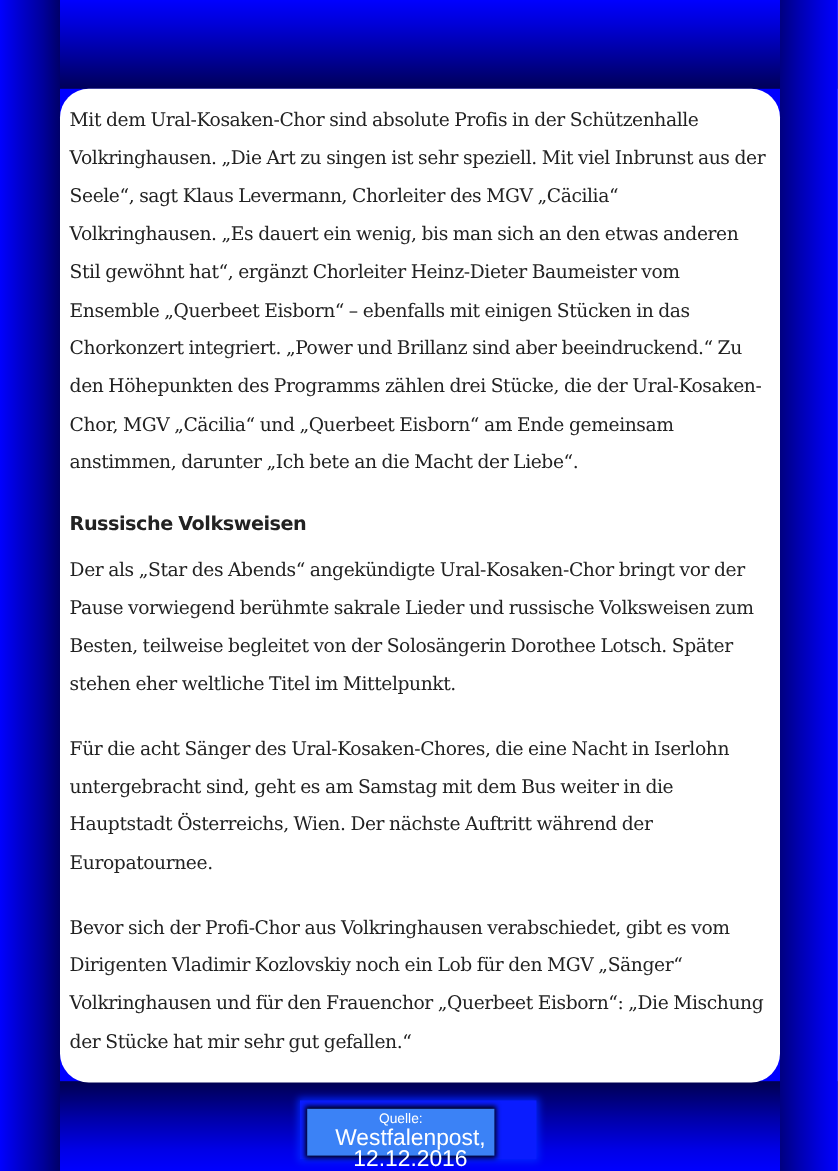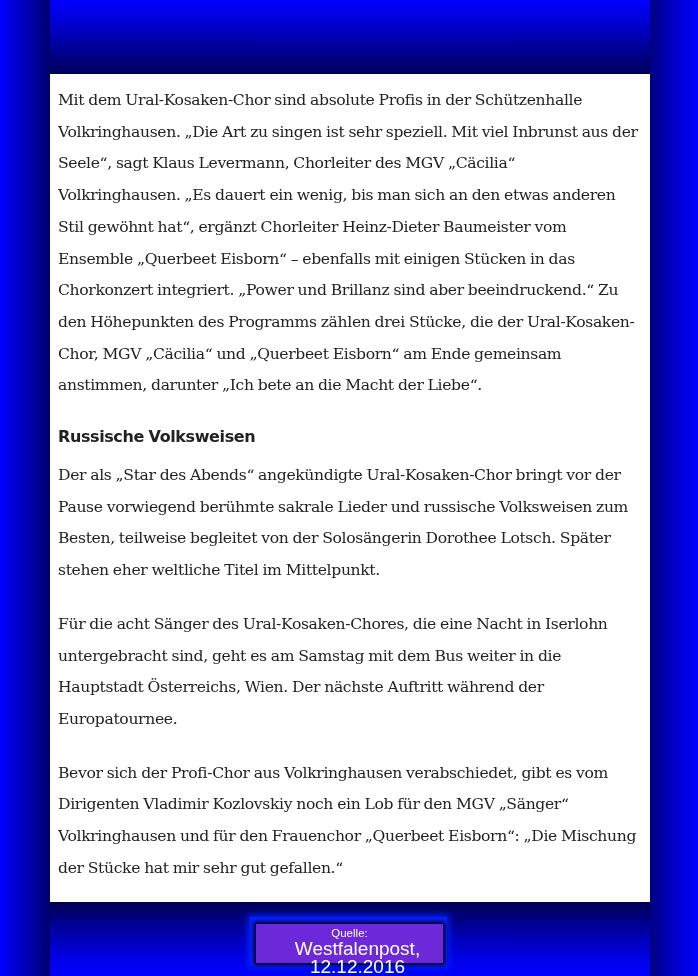--- a/index.html
+++ b/index.html
@@ -45,20 +45,21 @@
 
     .panel {
       position: absolute;
       left: 50px;
       top: 74px;
       width: 600px;
       height: 828px;
       background: #ffffff;
       box-sizing: border-box;
       padding: 0 10px 0 8px;
+      border-radius: 24px;
     }
 
     .article {
       font-family: "DejaVu Serif", "Liberation Serif", serif;
       color: #222222;
       font-size: 15.6px;
       letter-spacing: -0.35px;
       word-spacing: -0.5px;
     }
     .article p {
@@ -90,23 +91,23 @@
       top: 917px;
       width: 197px;
       height: 49px;
       background: #0a1cff;
       box-shadow: 0 0 6px 2px rgba(0, 40, 255, 0.9);
     }
     .caption-inner {
       position: absolute;
       left: 6px;
       top: 7px;
-      width: 187px;
+      width: 156px;
       height: 39px;
-      background: #6d28d9;
+      background: #3b82f6;
       box-shadow: 0 0 4px 2px #000010;
       text-align: center;
       font-family: "Liberation Sans", "DejaVu Sans", sans-serif;
       color: #ffffff;
     }
     .caption-label {
       display: block;
       font-size: 11.5px;
       line-height: 13px;
       padding-top: 3px;

